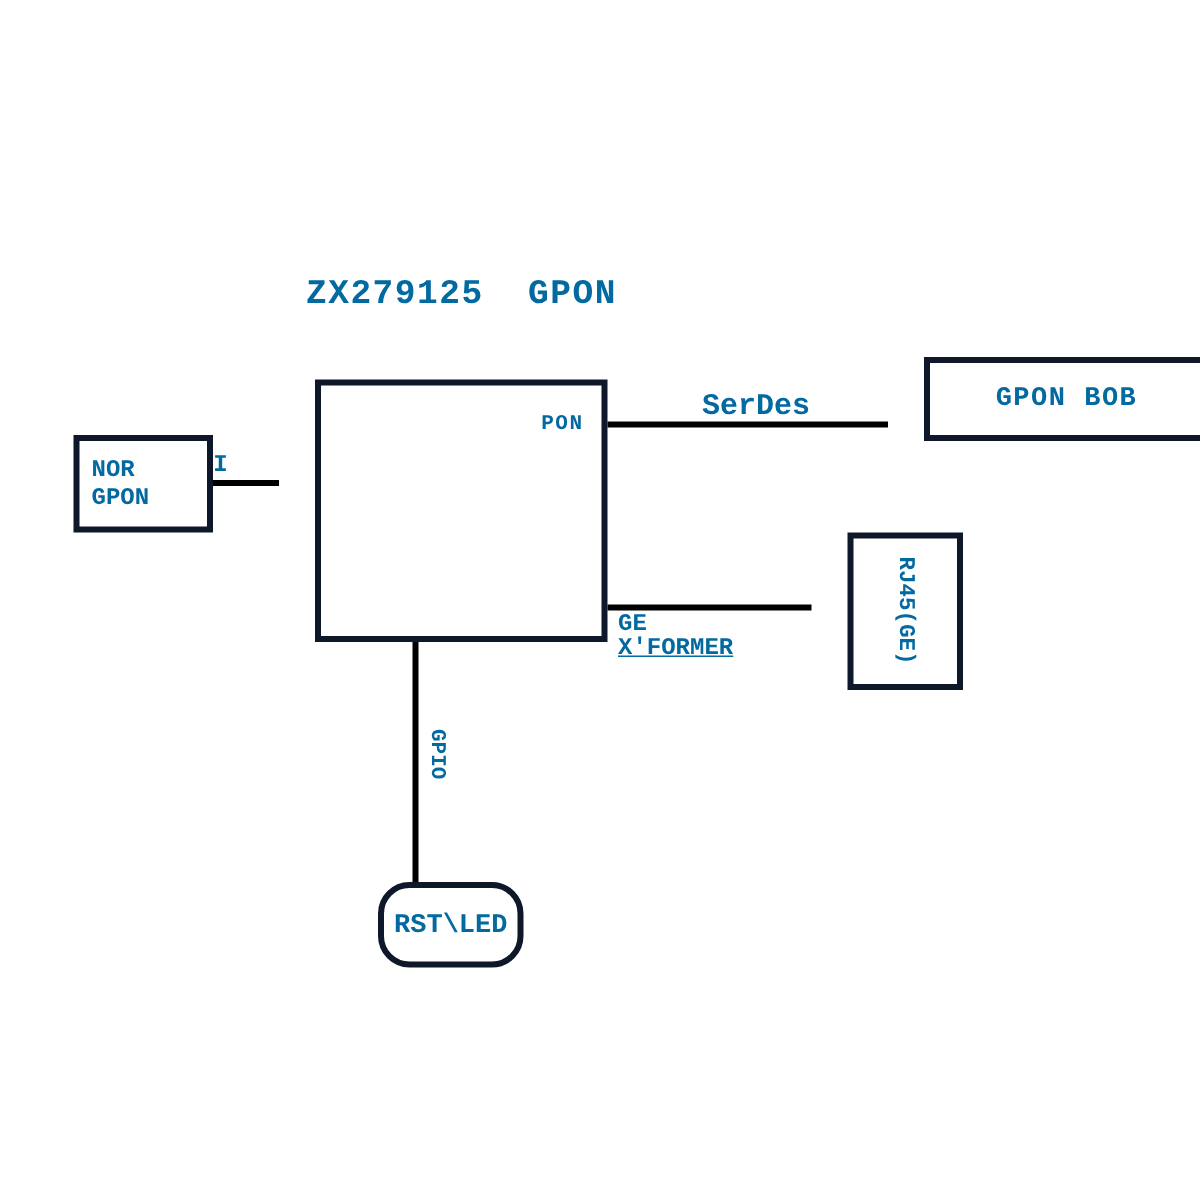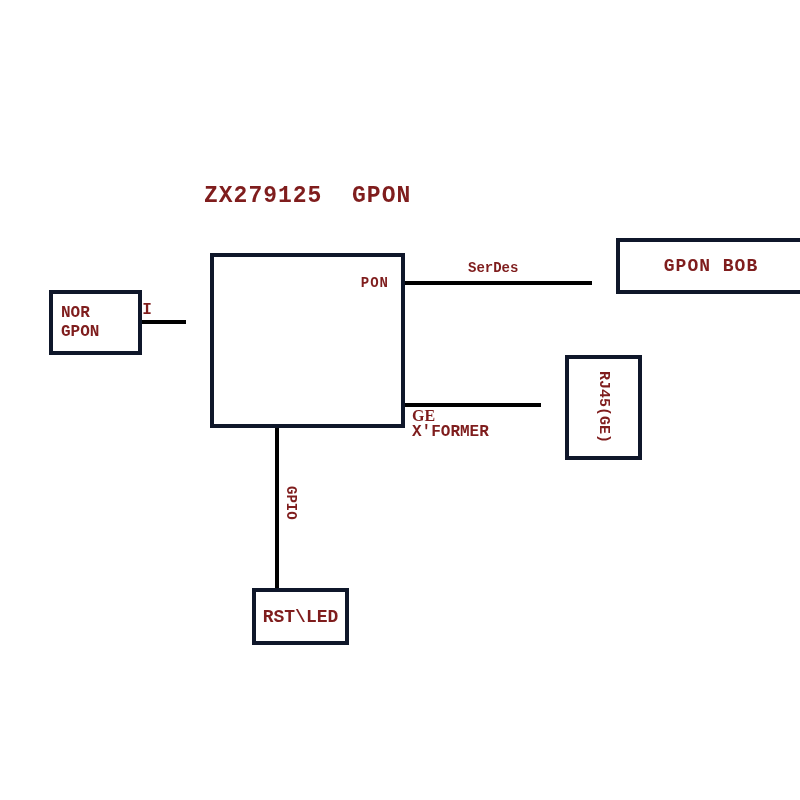--- a/index.html
+++ b/index.html
@@ -6,21 +6,21 @@
     margin: 0;
     padding: 0;
     background: #ffffff;
   }
   .canvas {
     position: relative;
     width: 800px;
     height: 800px;
     background: #ffffff;
     font-family: "Liberation Mono", "DejaVu Sans Mono", monospace;
-    color: #7f1d1d;
+    color: #0369a1;
     overflow: hidden;
   }
   .title {
     position: absolute;
     left: 204px;
     top: 183px;
     font-size: 23px;
     font-weight: bold;
     white-space: pre;
     letter-spacing: 1px;
@@ -60,35 +60,36 @@
     font-size: 18px;
     letter-spacing: 1px;
   }
   .box-rj45 {
     left: 541px; top: 355px; width: 77px; height: 105px;
     font-size: 15px;
   }
   .box-rstled {
     left: 228px; top: 588px; width: 97px; height: 57px;
     font-size: 18px;
+    border-radius: 21px;
   }
   .line {
     position: absolute;
     background: #000000;
   }
   .lbl {
     position: absolute;
     font-weight: bold;
     font-size: 16px;
     white-space: pre;
   }
-  .lbl-serdes { left: 468px; top: 260px; font-size: 14px; }
+  .lbl-serdes { left: 468px; top: 260px; font-size: 20px; }
   .lbl-spi    { left: 123px; top: 301px; }
-  .lbl-ge     { left: 412px; top: 407px; font-family: Liberation Serif, serif; }
-  .lbl-xfrm   { left: 412px; top: 423px; }
+  .lbl-ge     { left: 412px; top: 407px; }
+  .lbl-xfrm   { left: 412px; top: 423px; text-decoration: underline; }
   .vtext {
     writing-mode: vertical-rl;
     text-orientation: mixed;
     font-weight: bold;
   }
   .lbl-gpio {
     position: absolute;
     left: 283px; top: 486px;
     font-size: 14px;
   }

